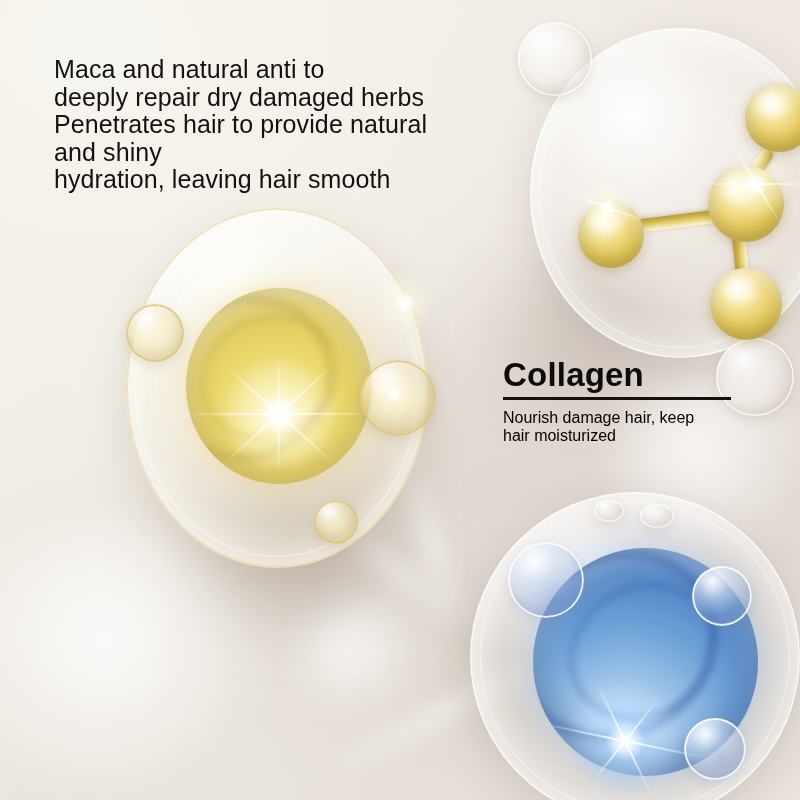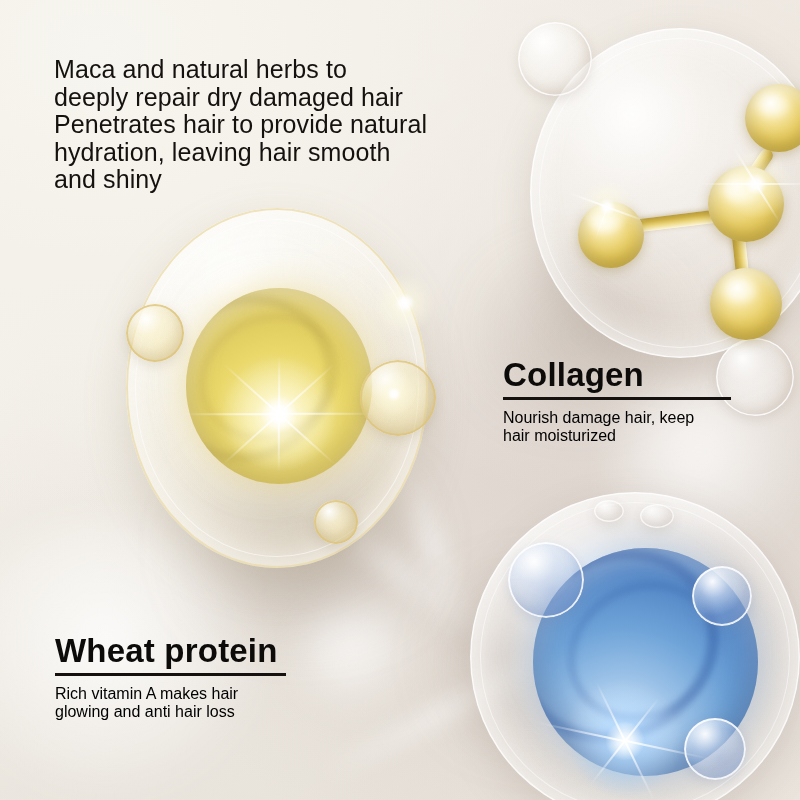--- a/index.html
+++ b/index.html
@@ -257,40 +257,31 @@
     <div class="ray" style="width:54px;height:1.6px;transform:rotate(128deg) translateY(-.8px);"></div>
     <div class="ray" style="width:54px;height:1.6px;transform:rotate(308deg) translateY(-.8px);"></div>
   </div>
   <div class="sat blueish" style="left:508px;top:542px;width:76px;height:76px;"></div>
   <div class="sat blueish" style="left:692px;top:566px;width:60px;height:60px;"></div>
   <div class="sat blueish" style="left:684px;top:718px;width:62px;height:62px;"></div>
   <div class="sat" style="left:594px;top:500px;width:30px;height:22px;opacity:.85;"></div>
   <div class="sat" style="left:640px;top:504px;width:34px;height:24px;opacity:.8;"></div>
 
   <div id="intro-text">
-    <div>Maca and natural herbs to</div>
-    <div>deeply repair dry damaged hair</div>
+    <div>Maca and natural anti to</div>
+    <div>deeply repair dry damaged herbs</div>
     <div>Penetrates hair to provide natural</div>
+    <div>and shiny</div>
     <div>hydration, leaving hair smooth</div>
-    <div>and shiny</div>
   </div>
 
   <div id="collagen-block" class="feature">
     <h2>Collagen</h2>
     <div class="rule"></div>
     <p>
       </p>
       <div>Nourish damage hair, keep</div>
       <div>hair moisturized</div>
     <p></p>
   </div>
 
-  <div id="wheat-block" class="feature">
-    <h2>Wheat protein</h2>
-    <div class="rule"></div>
-    <p>
-      </p>
-      <div>Rich vitamin A makes hair</div>
-      <div>glowing and anti hair loss</div>
-    <p></p>
-  </div>
 
 </div>
 
 </body></html>

